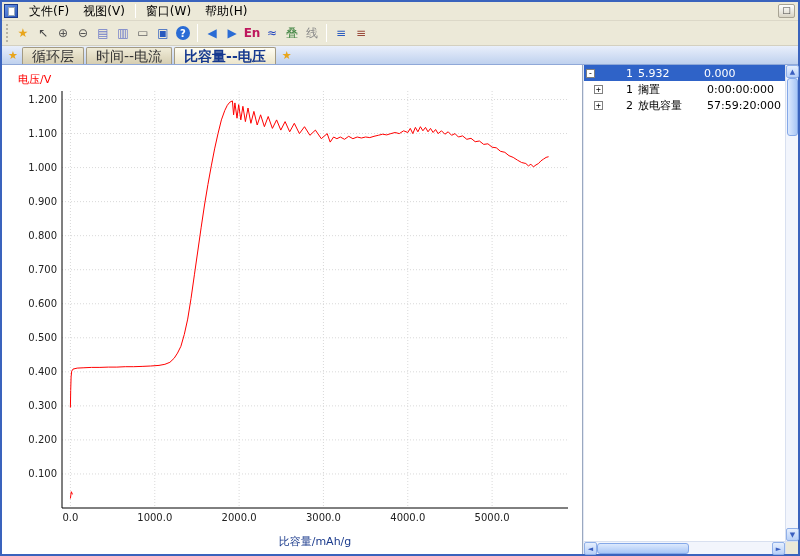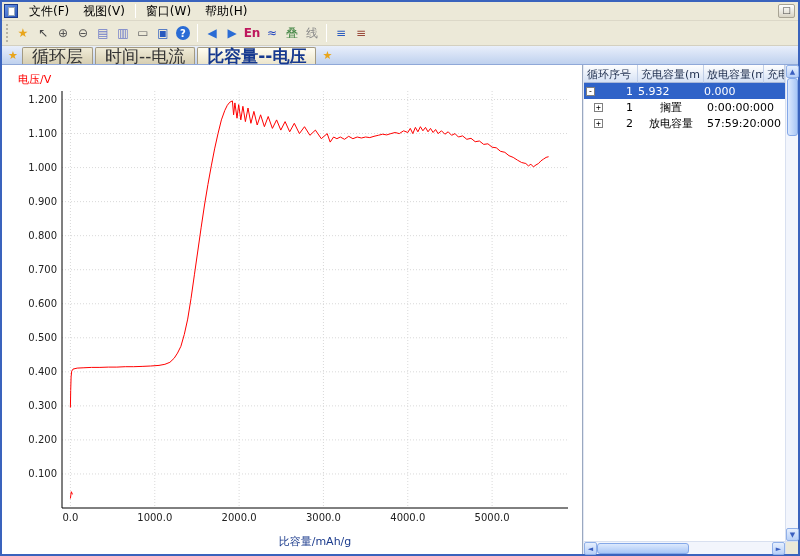--- a/index.html
+++ b/index.html
@@ -28,21 +28,21 @@
     font-size:12px;border:1px solid transparent;border-radius:2px;background:transparent;}
   .tbtn .glyph{pointer-events:none;}
   .tbtn .round{width:14px;height:14px;border-radius:50%;display:flex;align-items:center;
     justify-content:center;font-size:10px;font-weight:bold;}
   .tsep{width:1px;height:18px;background:#c0bcac;border-right:1px solid #fff;margin:0 4px;}
   
   .tabbar{height:19px;background:linear-gradient(#e9effb,#bfd1ee);display:flex;
     align-items:flex-end;border-bottom:1px solid #8fa8d8;flex:0 0 auto;padding-left:2px;}
   .tabstar{width:18px;height:17px;display:flex;align-items:center;justify-content:center;
     font-size:11px;color:#e8a51c;}
-  .tab{height:17px;padding:1px 9px 0 9px;margin-right:2px;font-size:17px;
+  .tab{height:17px;padding:1px 9px 0 9px;margin-right:2px;font-size:14px;
     background:linear-gradient(#f0ecd8,#d6ceb2);border:1px solid #a39a82;border-bottom:none;
     border-radius:2px 2px 0 0;color:#333;display:flex;align-items:center;}
   .tab.active{background:linear-gradient(#fffdf2,#ece5cc);color:#16398f;font-weight:bold;}
   
   .content{flex:1;display:flex;min-height:0;background:#fff;}
   .chart-panel{width:581px;background:#fff;border-right:1px solid #9aa8c0;flex:0 0 auto;}
   .chart-panel svg{display:block;width:100%;height:100%;}
   
   .right-panel{width:202px;flex:0 0 auto;background:#fff;display:flex;
     flex-direction:column;border-left:1px solid #e2e8f4;}
@@ -54,21 +54,21 @@
   .trow.sel{background:#2f63c8;color:#fff;}
   .tcell{overflow:hidden;white-space:nowrap;padding-top:1px;}
   .tcell.ovf{overflow:visible;}
   .c1{display:flex;align-items:center;overflow:hidden;}
   .exp{width:9px;height:9px;flex:0 0 auto;border:1px solid #808080;background:#fff;
     color:#000;font:8px/7px "DejaVu Sans Mono","Liberation Mono",monospace;
     text-align:center;margin:0 3px 0 2px;}
   .exp.ind{margin-left:10px;}
   .cnum{margin-left:auto;padding-right:5px;}
   .num{text-align:left;padding-right:5px;}
-  .ctr{text-align:center;}
+  .ctr{text-align:left;}
   .lft{padding-left:3px;}
   .rp-fill{flex:1;background:#fff;}
   
   .hscroll{height:13px;flex:0 0 auto;display:flex;background:#f2f5fc;
     border-top:1px solid #d8e0f0;}
   .sbtn{width:13px;height:13px;flex:0 0 auto;display:flex;align-items:center;
     justify-content:center;font-size:7px;color:#3a5fc0;border:1px solid #90b0e8;
     border-radius:2px;background:linear-gradient(#e6effd,#b8d0f8);}
   .hthumb{width:92px;height:11px;margin:1px 0;border:1px solid #84a8e8;border-radius:3px;
     background:linear-gradient(#dce9fd,#a8c6f6);}
@@ -213,26 +213,20 @@
           <line x1="60" y1="26" x2="60" y2="443" stroke="#000"></line>
           <line x1="60" y1="443" x2="566" y2="443" stroke="#000"></line>
           <polyline points="68.4,433.5 69.3,426.7 70.5,429.4" fill="none" stroke="#ff0000" stroke-width="1"></polyline>
           <polyline points="68.4,342.6 68.7,325.6 69.1,311.9 69.7,306.2 71.0,304.1 75.2,303.1 81.1,302.8 89.5,302.4 97.9,302.4 106.4,302.1 114.8,302.1 123.3,301.7 131.7,301.7 140.1,301.4 148.6,301.0 157.0,300.4 162.9,299.3 167.9,297.3 172.2,293.2 175.5,288.1 178.9,281.3 182.3,269.4 185.7,254.1 189.0,233.6 192.4,209.8 195.8,186.0 199.2,162.2 202.5,140.0 205.9,119.6 209.3,100.9 212.6,83.9 216.0,68.6 219.4,54.9 222.8,45.4 225.3,40.3 227.8,37.2 230.4,35.9 231.6,49.8 232.9,37.9 235.0,53.2 236.7,39.6 238.8,54.9 240.9,41.3 243.4,56.6 246.0,43.0 248.9,58.3 251.9,46.4 255.2,60.0 258.6,49.8 262.4,61.7 266.2,51.5 270.4,63.4 274.6,54.9 278.8,65.1 283.1,56.6 287.7,66.8 292.3,58.3 297.4,68.6 302.5,61.7 307.9,70.3 313.4,65.1 319.3,73.7 325.2,68.6 328.2,77.1 331.6,72.0 334.9,73.7 338.3,72.0 342.5,74.3 346.7,71.3 350.9,73.7 355.2,72.0 359.4,73.0 363.6,72.0 367.8,72.6 372.0,71.3 376.3,70.3 380.5,69.2 384.7,69.9 388.9,68.6 393.1,67.5 397.3,68.6 401.6,65.8 405.8,67.5 408.3,63.4 410.8,68.6 413.4,62.4 415.9,66.8 418.4,61.7 420.9,65.8 423.5,62.4 426.0,66.8 428.5,63.4 431.1,67.5 433.6,64.5 436.1,68.6 439.5,65.8 442.9,69.2 446.2,66.8 449.6,70.3 453.0,68.6 456.4,72.0 460.6,70.9 464.8,74.3 469.0,73.3 473.2,76.7 477.4,76.0 481.7,79.4 485.9,78.8 490.1,82.2 494.3,82.8 498.5,86.3 502.8,87.3 507.0,90.7 511.2,92.4 515.4,95.1 519.6,97.5 523.8,98.5 526.4,100.9 528.9,99.2 531.4,101.9 534.0,99.9 536.5,98.5 539.0,95.8 541.5,94.1 544.1,92.4 546.6,91.7" fill="none" stroke="#ff0000" stroke-width="1"></polyline>
           <text x="16" y="18" font-size="11" fill="#ff0000">电压/V</text>
           <text x="313" y="480" text-anchor="middle" font-size="11" fill="#1a3a8c">比容量/mAh/g</text>
         </svg>
     </div>
 
     <div class="right-panel">
-      <div class="thead tgrid" id="rp-head">
-          <div class="hcell">循环序号</div>
-          <div class="hcell">充电容量(m</div>
-          <div class="hcell">放电容量(m</div>
-          <div class="hcell">充电</div>
-        </div>
       <div id="rp-rows">
           <div class="trow tgrid sel">
             <div class="tcell c1">
               <div class="exp">-</div>
               <span class="cnum">1</span>
             </div>
             <div class="tcell num">5.932</div>
             <div class="tcell num">0.000</div>
             <div class="tcell num"></div>
           </div>

